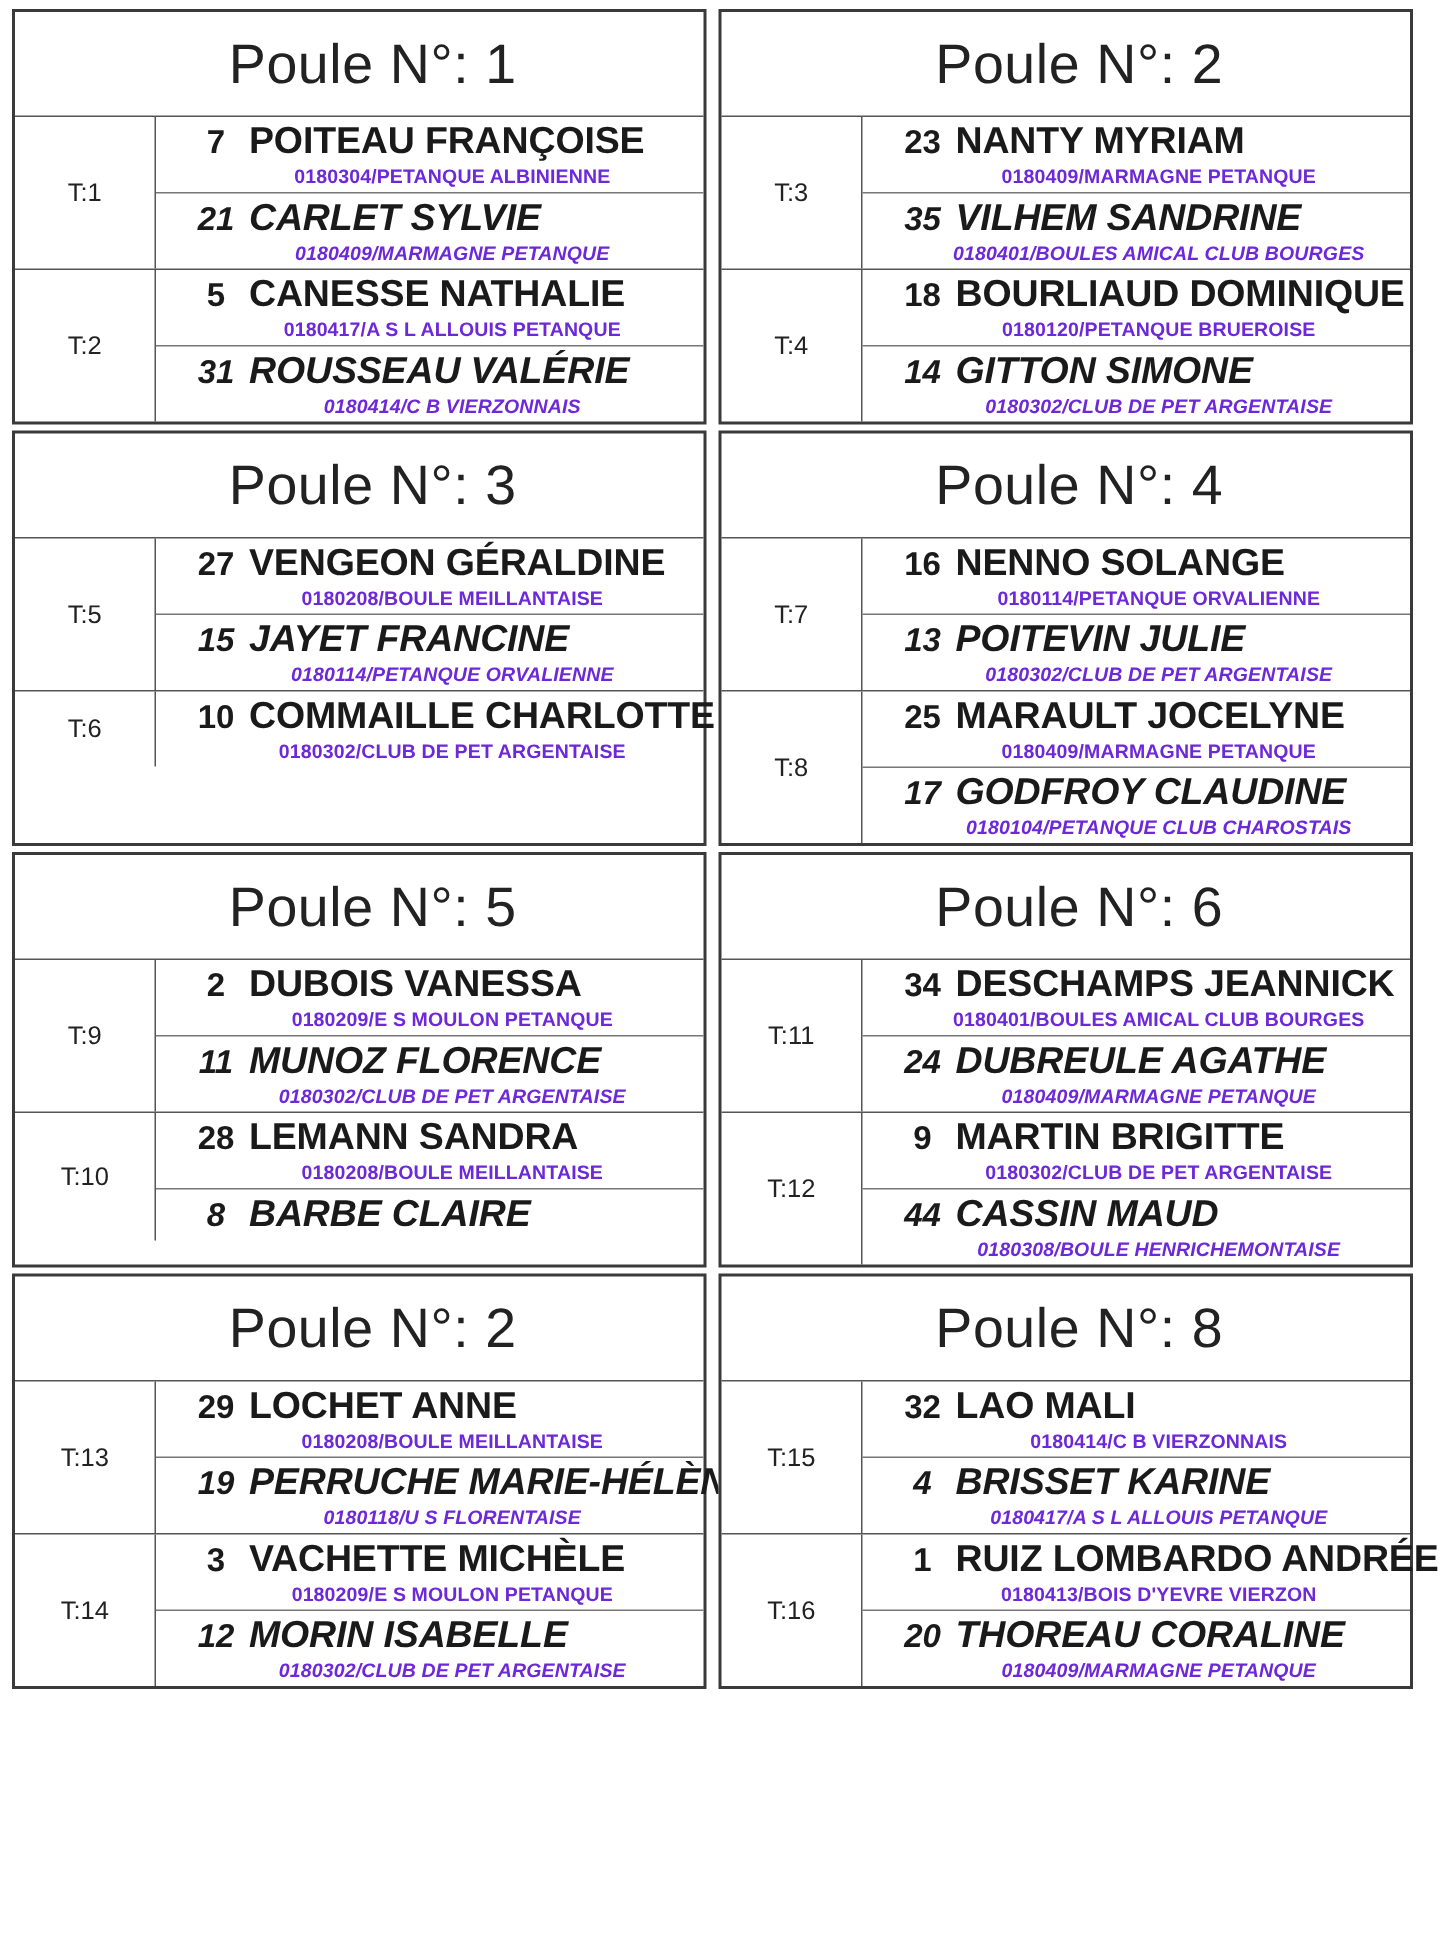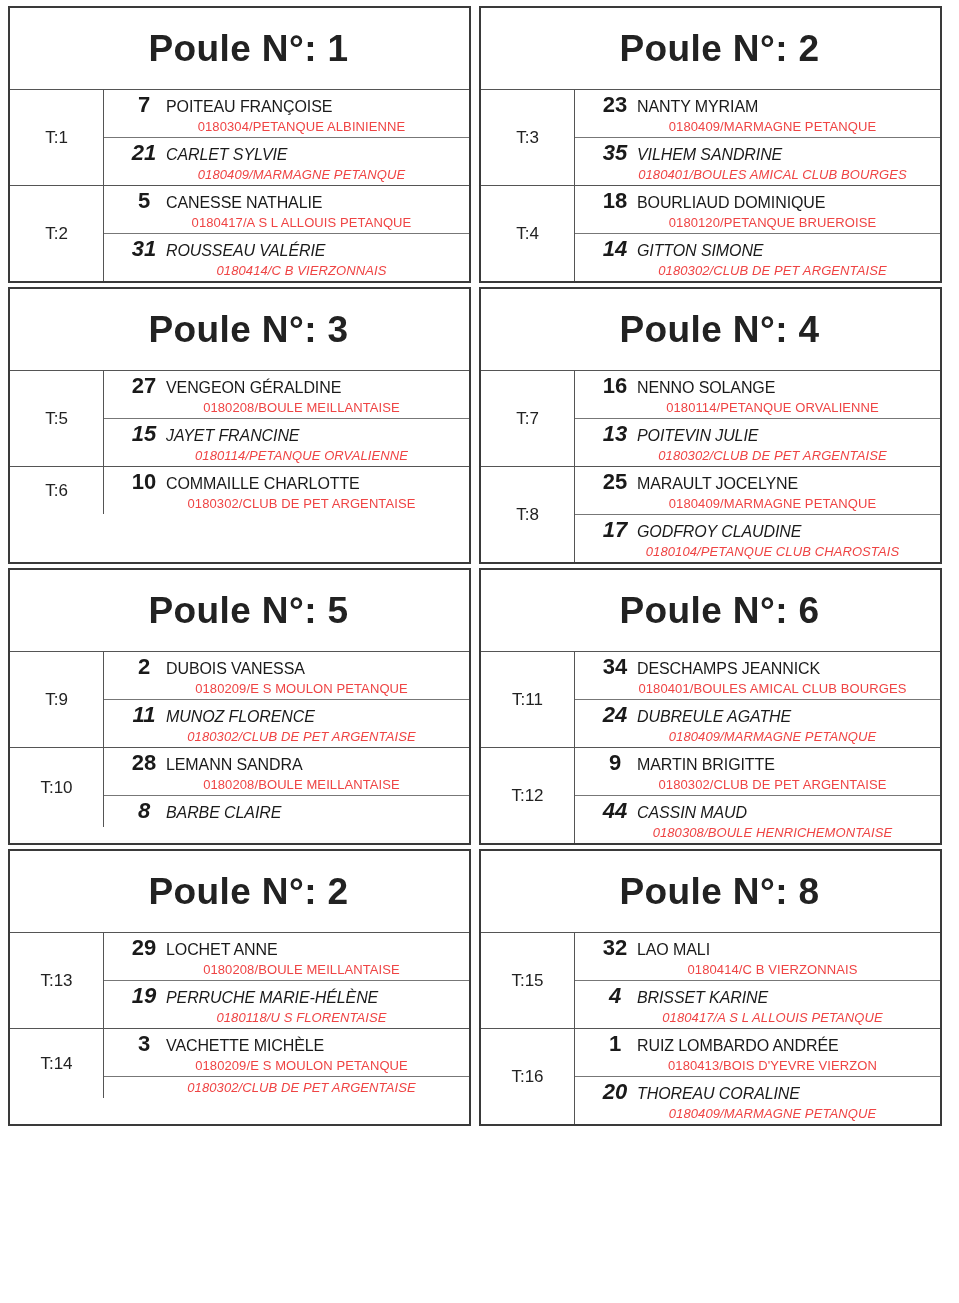--- a/index.html
+++ b/index.html
@@ -36,27 +36,27 @@
     border: 2px solid #3a3a3a;
     background: #ffffff;
     width: 463px;
     flex: 0 0 463px;
     display: flex;
     flex-direction: column;
   }
 
   .poule-title {
     box-sizing: border-box;
-    height: 82px;
+    height: 70px;
     border-bottom: 1px solid #555;
     display: flex;
     align-items: center;
     justify-content: center;
     font-size: 37px;
-    font-weight: bold;
+    font-weight: normal;
     letter-spacing: 0.4px;
     color: #222;
     padding-left: 18px;
   }
 
   .terrain {
     display: flex;
     box-sizing: border-box;
     border-bottom: 1px solid #555;
   }
@@ -96,31 +96,31 @@
   }
   .player-num {
     flex: 0 0 44px;
     width: 44px;
     text-align: center;
     font-size: 22px;
     font-weight: bold;
     color: #1a1a1a;
   }
   .player-name {
-    font-size: 16px;
-    font-weight: normal;
+    font-size: 25px;
+    font-weight: bold;
     color: #1a1a1a;
     white-space: nowrap;
     letter-spacing: -0.1px;
   }
   .player-club {
     text-align: center;
     font-size: 13px;
-    font-weight: normal;
-    color: #ef4444;
+    font-weight: bold;
+    color: #6d28d9;
     padding: 1px 10px 0 40px;
     letter-spacing: 0.1px;
     white-space: nowrap;
   }
 
   .player.italic .player-num,
   .player.italic .player-name,
   .player.italic .player-club {
     font-style: italic;
   }
@@ -399,20 +399,24 @@
           <div class="terrain-label">T:14</div>
           <div class="players">
             <div class="player">
               <div class="player-main">
                 <span class="player-num">3</span>
                 <span class="player-name">VACHETTE MICHÈLE</span>
               </div>
               <div class="player-club">0180209/E S  MOULON PETANQUE</div>
             </div>
             <div class="player italic">
+              <div class="player-main">
+                <span class="player-num">12</span>
+                <span class="player-name">MORIN ISABELLE</span>
+              </div>
               <div class="player-club">0180302/CLUB DE PET  ARGENTAISE</div>
             </div>
           </div>
         </div>
       </div>
       <div class="poule">
         <div class="poule-title">Poule N°: 8</div>
         <div class="terrain">
           <div class="terrain-label">T:15</div>
           <div class="players">

